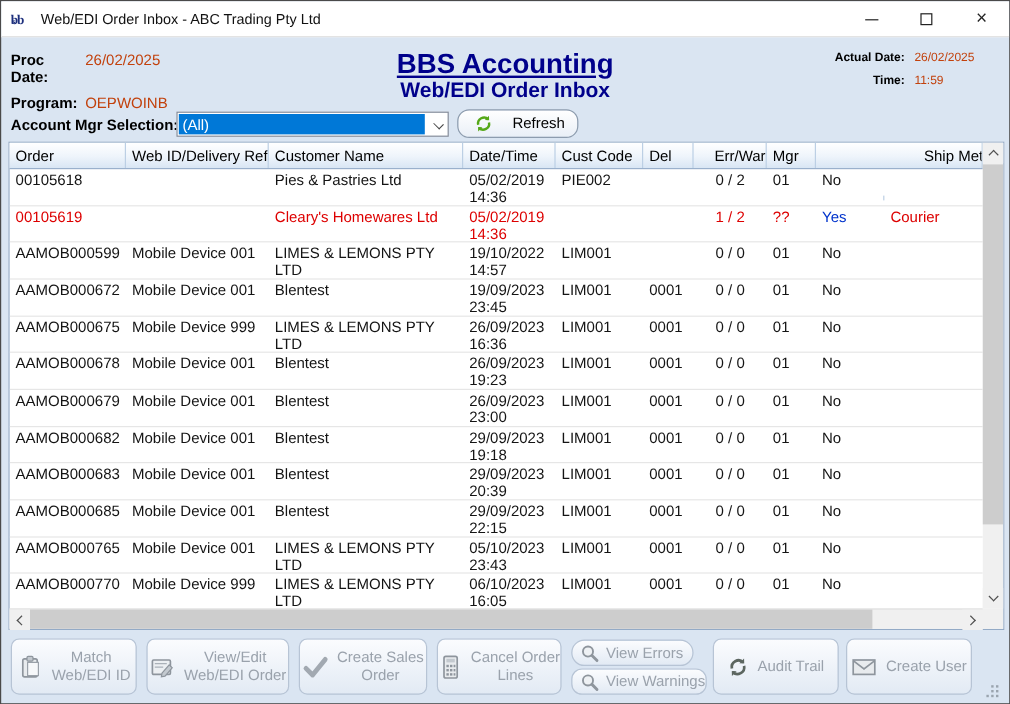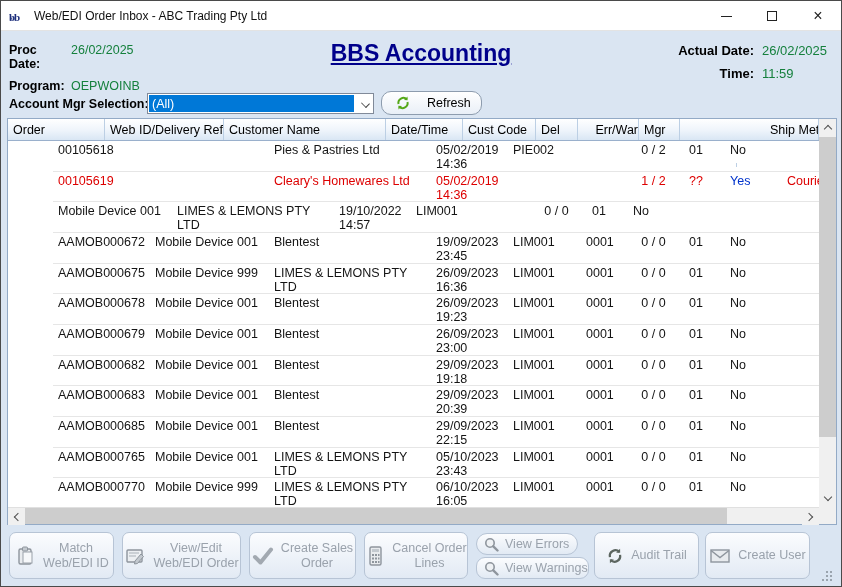--- a/index.html
+++ b/index.html
@@ -29,25 +29,25 @@
 
   
   .info-left {
     position:absolute; left:8px; top:42px;
     display:grid; grid-template-columns:60px auto; row-gap:8px; column-gap:2px;
     font-size:12.5px;
   }
   .info-right {
     position:absolute; right:9px; top:42px;
     display:grid; grid-template-columns:85px 70px; row-gap:8px;
-    font-size:13px;
+    font-size:10px;
   }
   .info-right .lbl { text-align:right; padding-right:8px; }
   .lbl { font-weight:bold; color:#000; }
-  .val { color:#15803d; }
+  .val { color:#c2410c; }
 
   .center-title { position:absolute; left:0; right:0; top:40px; text-align:center; color:#00008b; }
   .center-title .big   { font-size:23px; font-weight:bold; line-height:24px;text-decoration:underline; }
   .center-title .small { font-size:17.5px; font-weight:bold; line-height:20px; }
 
   
   .filter-label { position:absolute; left:8px; top:96px; font-size:12.5px; font-weight:bold; }
   .combo {
     position:absolute; left:146px; top:92px; width:227px; height:21px;
     background:#fff; border:1px solid #818a99;
@@ -77,21 +77,21 @@
   .thead {
     position:absolute; top:0; left:0; right:17px; height:22px; display:flex;
     background:linear-gradient(#ffffff, #eef4fb 55%, #d9e6f4);
     border-bottom:1px solid #9ab0cc;
   }
   .th {
     border-right:1px solid #bccfe4; padding:4px 0 0 5px;
     font-size:12.5px; color:#000; overflow:hidden; white-space:nowrap; flex-shrink:0;
   }
   .th.center { text-align:right; padding-left:0; }
-  .tbody { position:absolute; top:22px; left:0; right:17px; bottom:17px; overflow:hidden;padding-left:45px; }
+  .tbody { position:absolute; top:22px; left:0; right:17px; bottom:17px; overflow:hidden; }
   .trow { display:flex; border-bottom:1px solid #e6e6e6; color:#141414; }
   .trow.error { color:var(--error-color); }
   .cell {
     padding:2px 0 0 5px; font-size:12.5px; line-height:14px;
     white-space:pre-line; overflow:hidden; flex-shrink:0;
   }
   .cell.center { text-align:center; padding-left:0; }
   .cell.paid-accent { color:var(--paid-blue); }
 
   
@@ -150,20 +150,21 @@
 
   <div class="info-left">
     <span class="lbl">Proc Date:</span>
     <span class="val">26/02/2025</span>
     <span class="lbl">Program:</span>
     <span class="val">OEPWOINB</span>
   </div>
 
   <div class="center-title">
     <div class="big">BBS Accounting</div>
+    <div class="small">Web/EDI Order Inbox</div>
   </div>
 
   <div class="info-right">
     <span class="lbl">Actual Date:</span>
     <span class="val">26/02/2025</span>
     <span class="lbl">Time:</span>
     <span class="val">11:59</span>
   </div>
 
   <span class="filter-label">Account Mgr Selection:</span>
@@ -215,20 +216,21 @@
           <div class="cell" style="width: 77px;">05/02/2019
 14:36</div>
           <div class="cell" style="width: 73px;"></div>
           <div class="cell" style="width: 42px;"></div>
           <div class="cell center" style="width: 61px;">1  /  2</div>
           <div class="cell" style="width: 41px;">??</div>
           <div class="cell paid-accent" style="width: 57px;">Yes</div>
           <div class="cell" style="flex: 1 1 0%;">Courier</div>
         </div>
         <div class="trow" style="height: 30.6667px;">
+          <div class="cell" style="width: 97px;">AAMOB000599</div>
           <div class="cell" style="width: 119px;">Mobile Device 001</div>
           <div class="cell" style="width: 162px;">LIMES &amp; LEMONS PTY LTD</div>
           <div class="cell" style="width: 77px;">19/10/2022
 14:57</div>
           <div class="cell" style="width: 73px;">LIM001</div>
           <div class="cell" style="width: 42px;"></div>
           <div class="cell center" style="width: 61px;">0  /  0</div>
           <div class="cell" style="width: 41px;">01</div>
           <div class="cell" style="width: 57px;">No</div>
           <div class="cell" style="flex: 1 1 0%;"></div>

